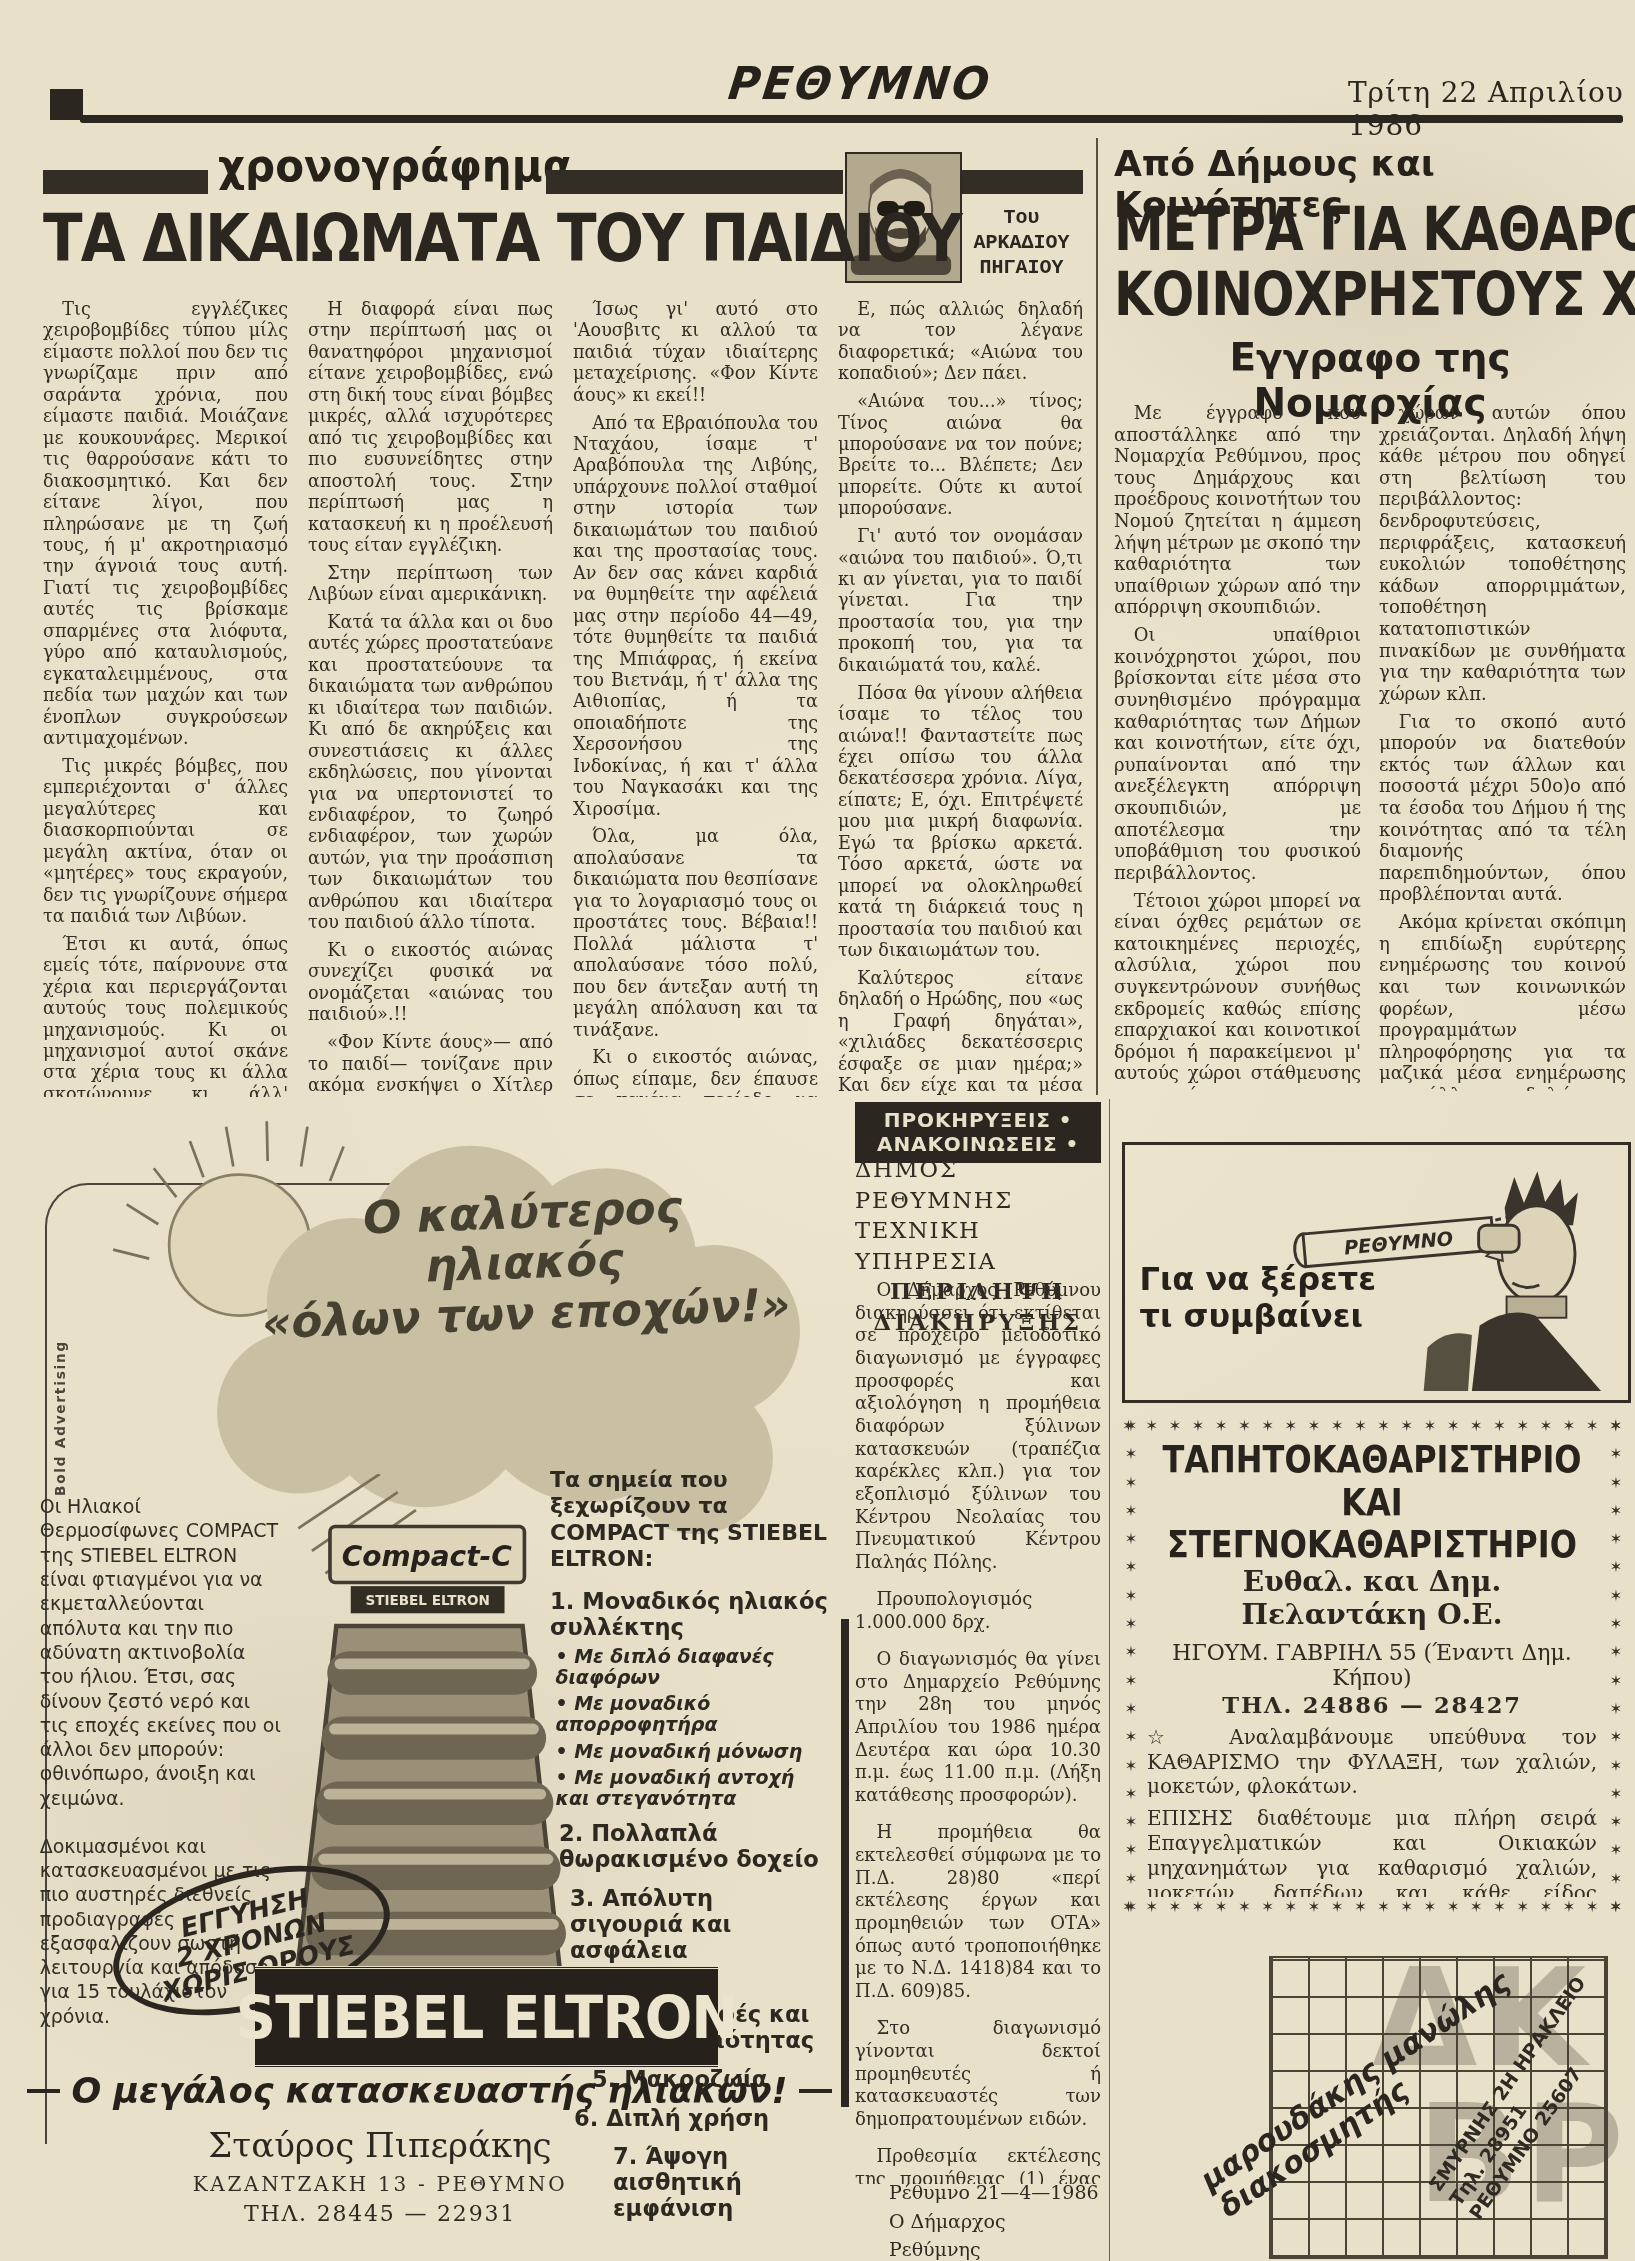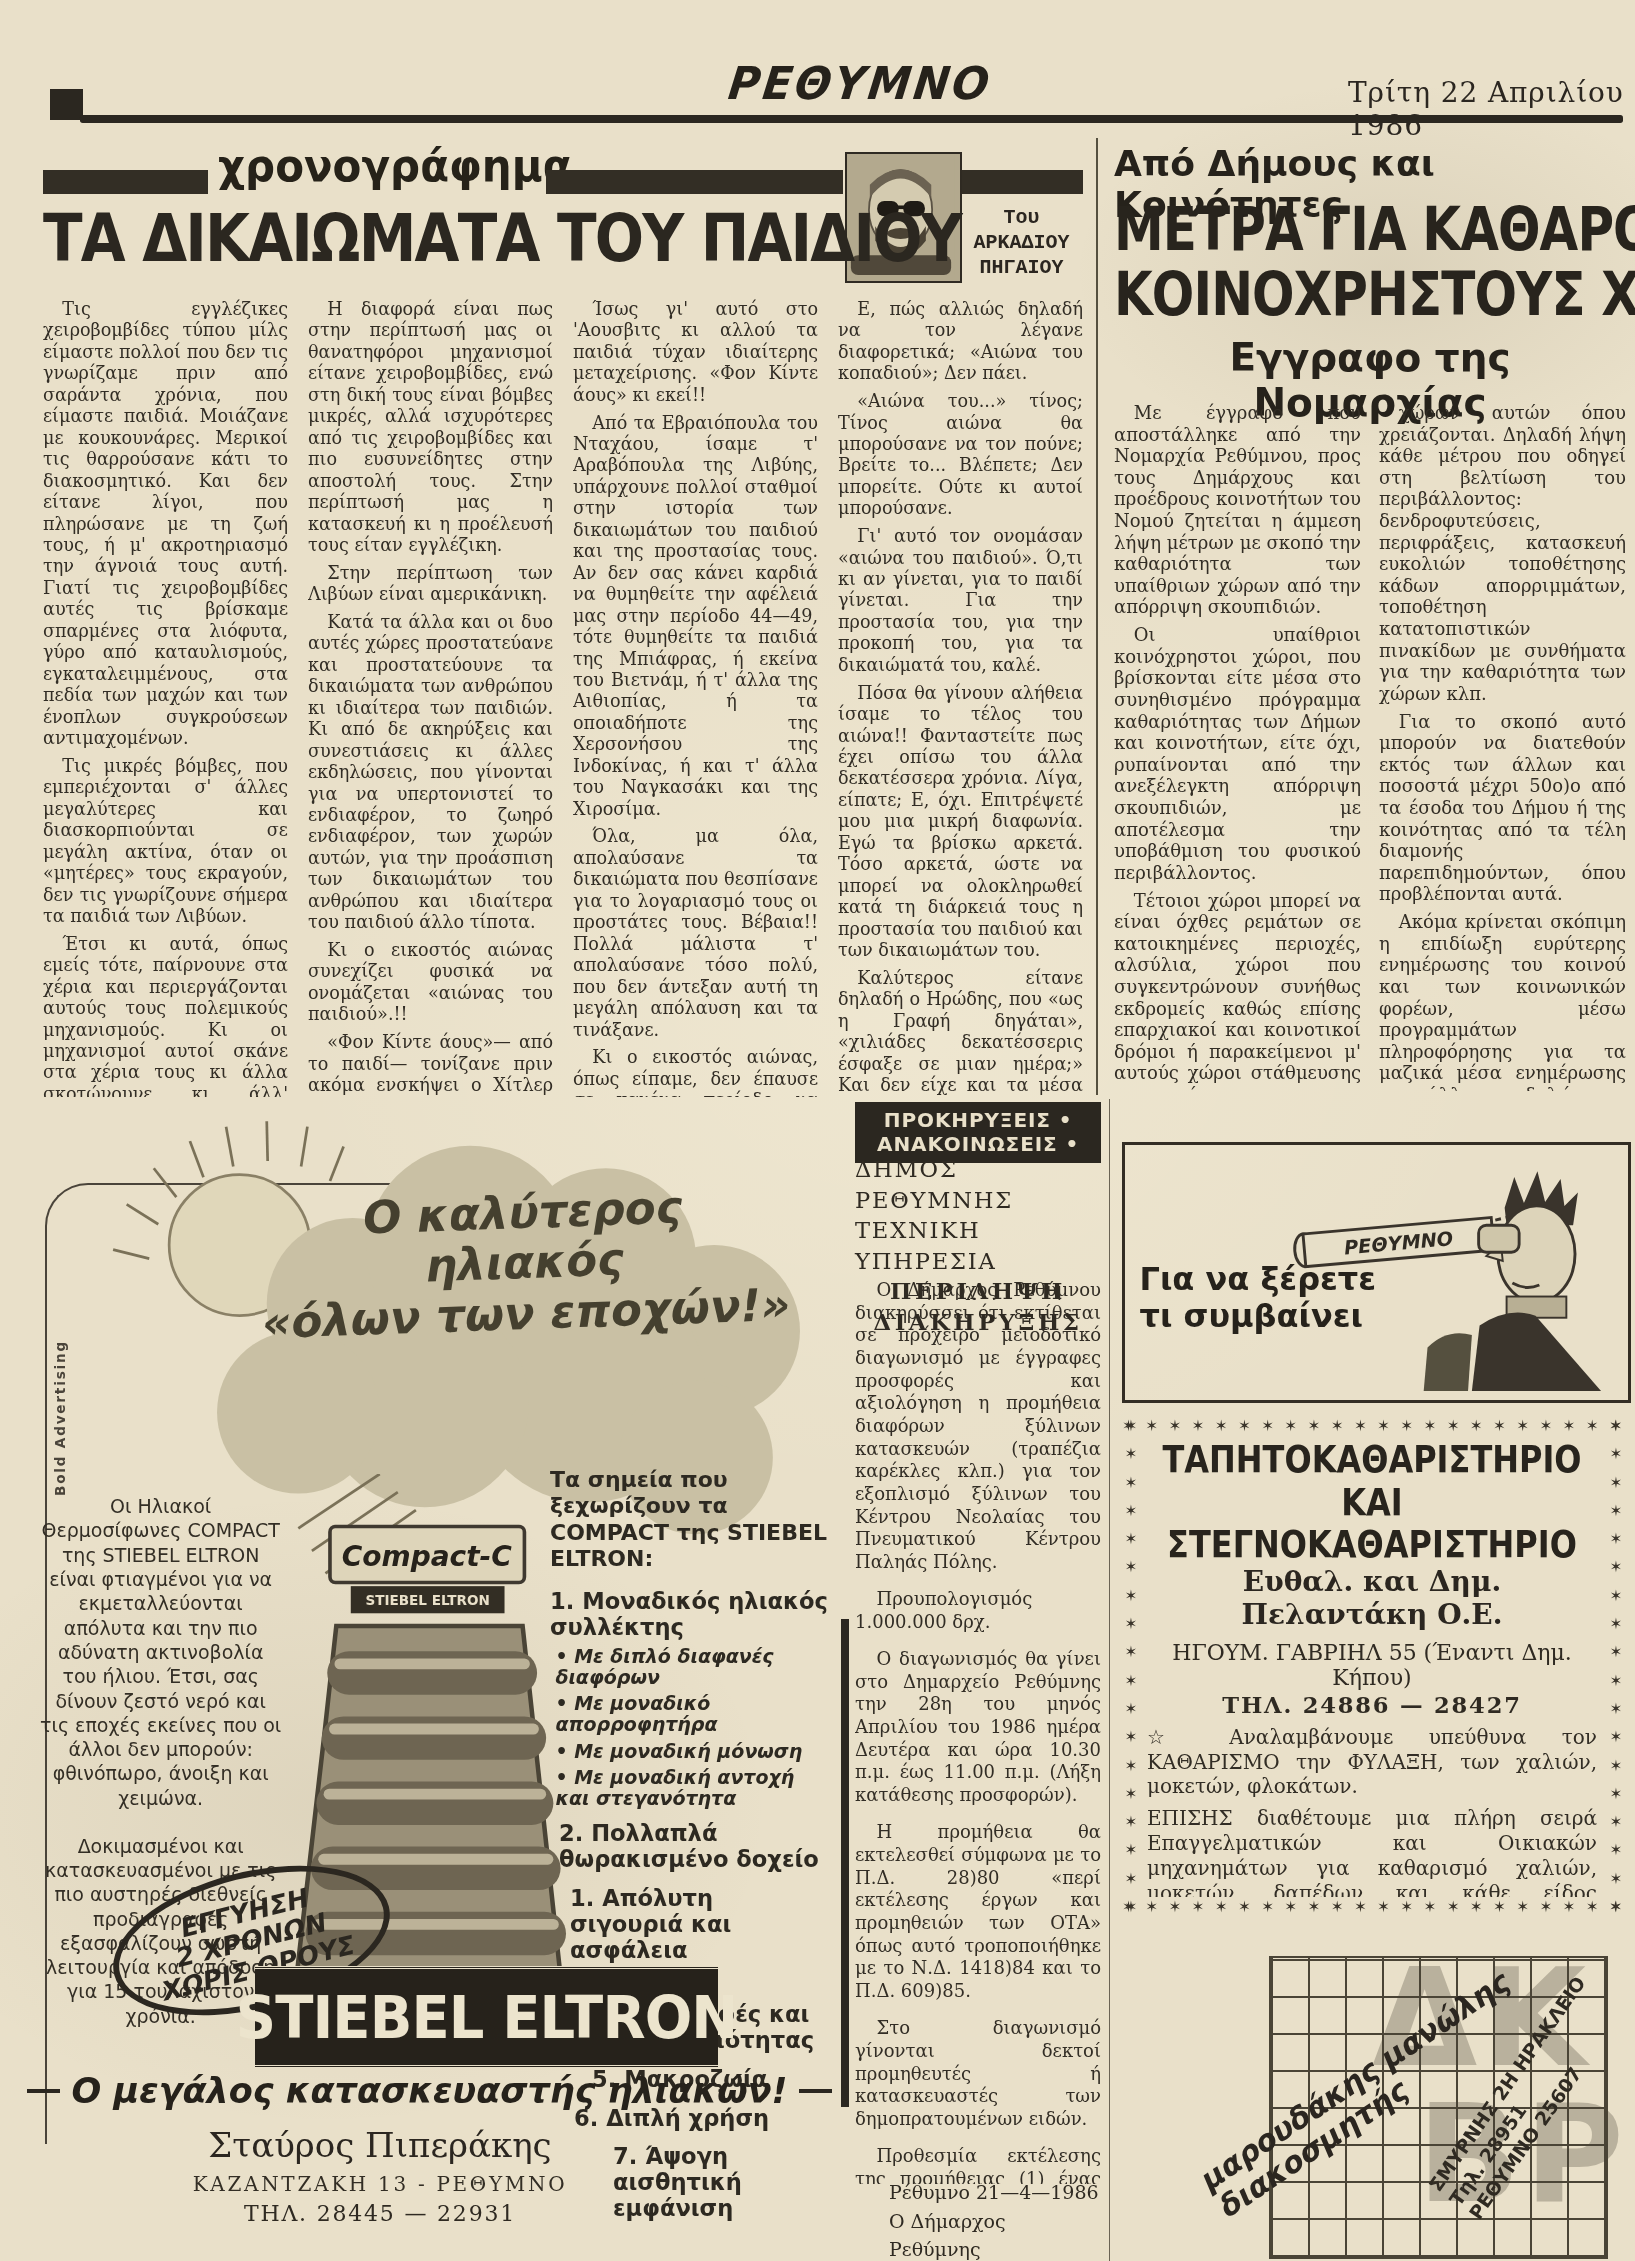--- a/index.html
+++ b/index.html
@@ -69,21 +69,21 @@
   .ad-frame{left:18px;top:78px;width:380px;height:959px;border-left:2.7px solid #4a443a;
     border-top:2.7px solid #4a443a;border-top-left-radius:43px;}
   .ad-credit{left:25px;top:235px;writing-mode:vertical-rl;transform:rotate(180deg);
     font-family:"DejaVu Sans","Liberation Sans",sans-serif;font-size:13.6px;font-weight:bold;
     letter-spacing:1.8px;color:#4a443a;}
   .clouds{left:54px;top:9px;width:733px;height:479px;}
   .sun-head{left:226px;top:83px;width:543px;text-align:center;font-family:"DejaVu Sans","Liberation Sans",sans-serif;
     font-style:italic;font-weight:900;font-size:45px;line-height:1.12;color:#45402f;transform:rotate(-2deg);}
   .heater{left:253px;top:369px;width:317px;height:615px;}
   .ad-copy{left:12.7px;top:389px;width:242px;font-family:"DejaVu Sans","Liberation Sans",sans-serif;
-    font-size:19px;line-height:1.28;text-align:center;color:#332e25;}
+    font-size:19px;line-height:1.28;text-align:left;color:#332e25;}
   .ad-copy p{margin:0 0 23.5px 0;}
   .features{left:523px;top:362px;width:282px;font-family:"DejaVu Sans","Liberation Sans",sans-serif;color:#2d2921;}
   .feat-intro{font-size:22px;font-weight:bold;line-height:1.2;margin-bottom:16.3px;}
   .feat{font-size:22.6px;font-weight:800;line-height:1.15;margin-bottom:12.7px;}
   .feat:nth-child(3){margin-left:9px;}
   .feat:nth-child(4){margin-left:20px;}
   .feat:nth-child(5){margin-left:31px;}
   .feat:nth-child(6){margin-left:42px;}
   .feat:nth-child(7){margin-left:24px;}
   .feat:nth-child(8){margin-left:63px;}
@@ -326,21 +326,21 @@
       <div class="feat">
         <span>1. Μοναδικός ηλιακός συλλέκτης</span>
         <div class="feat-subs">
             <div>• Με διπλό διαφανές διαφόρων</div>
             <div>• Με μοναδικό απορροφητήρα</div>
             <div>• Με μοναδική μόνωση</div>
             <div>• Με μοναδική αντοχή και στεγανότητα</div>
           </div>
       </div>
       <div class="feat">2. Πολλαπλά θωρακισμένο δοχείο</div>
-      <div class="feat">1. Απόλυτη σιγουριά και ασφάλεια</div>
+      <div class="feat">3. Απόλυτη σιγουριά και ασφάλεια</div>
       <div class="feat">4. Διεθνείς προδιαγραφές και έλεγχοι ποιότητας</div>
       <div class="feat">5. Μακροζωία</div>
       <div class="feat">6. Διπλή χρήση</div>
       <div class="feat">7. Άψογη αισθητική εμφάνιση</div>
     </div>
 
     <div class="abs badge">
       <div>ΕΓΓΥΗΣΗ</div>
       <div>2 ΧΡΟΝΩΝ</div>
       <div>ΧΩΡΙΣ ΟΡΟΥΣ</div>

